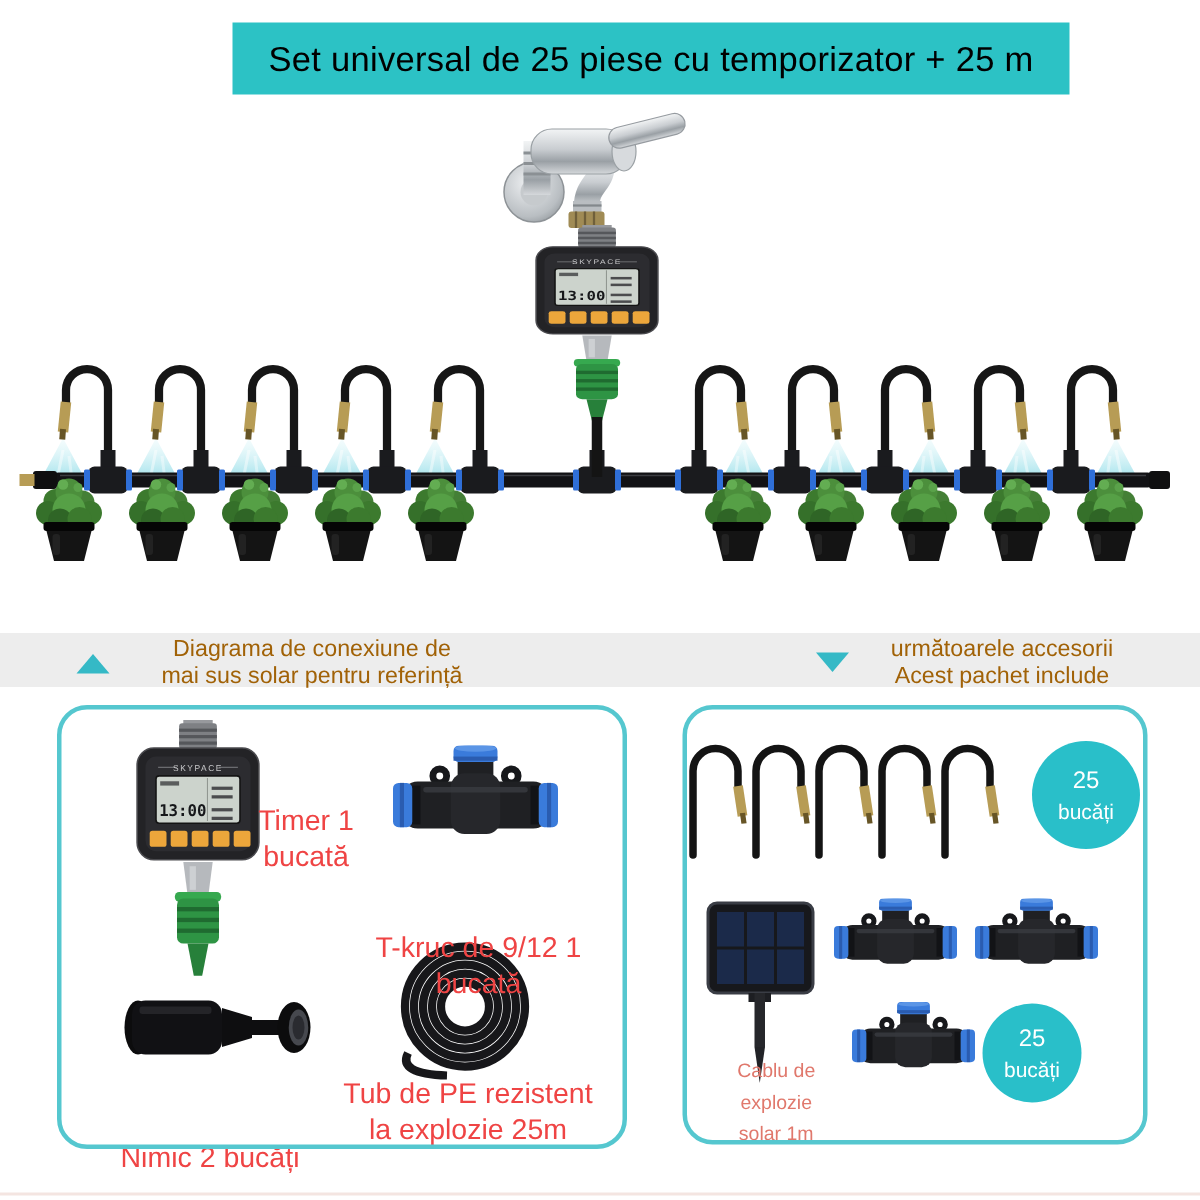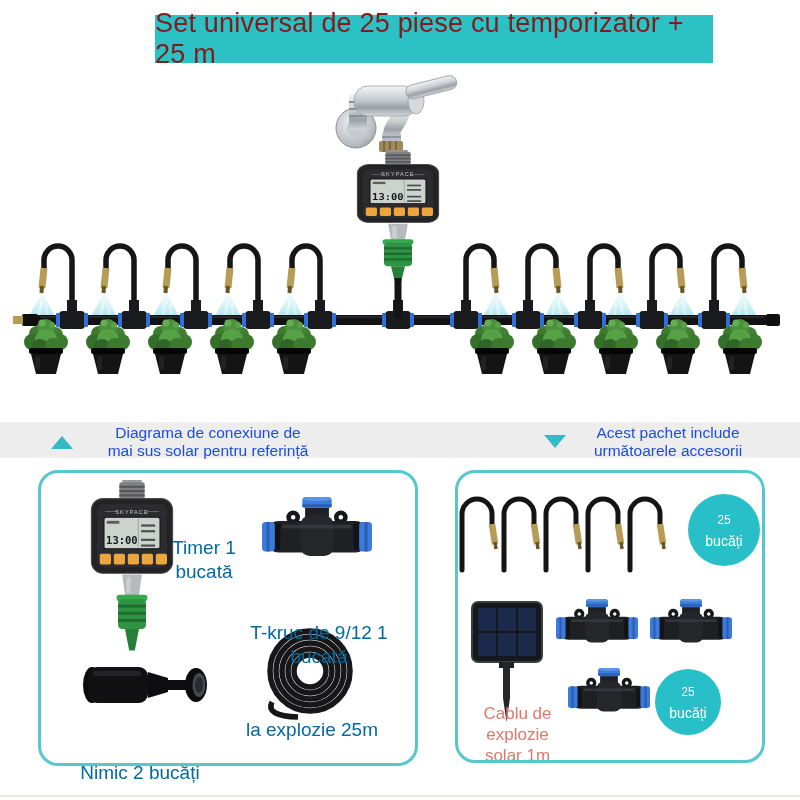--- a/index.html
+++ b/index.html
@@ -3,55 +3,55 @@
 <meta charset="utf-8">
 <style>
   html,body{margin:0;padding:0;background:#fff;}
   .page{position:relative;width:800px;height:800px;background:#fff;overflow:hidden;
         font-family:"Liberation Sans",sans-serif;}
   .abs{position:absolute;}
 
   
   .banner{left:155px;top:15px;width:558px;height:48px;background:#2cc2c5;
           display:flex;align-items:center;justify-content:center;z-index:3;}
-  .banner span{color:#7f1d1d;font-size:27px;letter-spacing:.2px;}
+  .banner span{color:#000000;font-size:23px;letter-spacing:.2px;}
 
   
   svg.art{position:absolute;left:0;top:0;width:800px;height:800px;z-index:2;pointer-events:none;}
 
   
   .band{left:0;top:422px;width:800px;height:36px;background:#ededed;z-index:1;}
   .tri-up{left:51px;top:436px;width:0;height:0;border-left:11px solid transparent;
           border-right:11px solid transparent;border-bottom:13px solid #35b9c6;z-index:3;}
   .tri-down{left:544px;top:435px;width:0;height:0;border-left:11px solid transparent;
           border-right:11px solid transparent;border-top:13px solid #35b9c6;z-index:3;}
-  .band-note{z-index:3;color:#1d4ed8;font-size:15.5px;line-height:17.5px;text-align:center;}
+  .band-note{z-index:3;color:#a16207;font-size:15.5px;line-height:17.5px;text-align:center;}
   .band-note-left{left:103px;top:424px;width:210px;}
   .band-note-right{left:561px;top:424px;width:214px;}
 
   
   .card{border:3px solid #55c7cf;border-radius:20px;background:transparent;z-index:4;}
   .card-left{left:38px;top:470px;width:374px;height:290px;}
   .card-right{left:455px;top:470px;width:304px;height:287px;}
 
   
-  .lbl{z-index:3;color:#0369a1;font-size:19px;line-height:24px;text-align:center;}
+  .lbl{z-index:3;color:#ef4444;font-size:19px;line-height:24px;text-align:center;}
   .lbl-timer{left:150px;top:536px;width:108px;}
   .lbl-tee{left:238px;top:574px;width:162px;margin-top:47px;}
   .lbl-nozzle{left:68px;top:721px;width:144px;margin-top:40px;}
   .lbl-tube{left:226px;top:718px;width:172px;}
-  .lbl-solar{left:460px;top:703px;width:115px;color:#e0786c;font-size:17px;line-height:21px;
+  .lbl-solar{left:460px;top:703px;width:115px;color:#e0786c;font-size:13px;line-height:21px;
              text-align:center;z-index:3;}
 
   
   .badge{background:#29bfc9;border-radius:50%;color:#fff;display:flex;flex-direction:column;
          align-items:center;justify-content:center;z-index:5;text-align:center;}
   .badge-top{left:688px;top:494px;width:72px;height:72px;}
   .badge-bottom{left:655px;top:669px;width:66px;height:66px;}
-  .badge .b1{font-size:12px;line-height:21px;}
+  .badge .b1{font-size:16px;line-height:21px;}
   .badge .b2{font-size:14px;line-height:20px;}
 
   .baseline{left:0;top:795px;width:800px;height:2px;background:#f4e5e1;z-index:1;}
 </style>
 </head>
 <body>
 
 <div class="page">
 
   <div class="abs banner">
@@ -59,22 +59,22 @@
   </div>
 
   <div class="abs band"></div>
   <div class="abs tri-up"></div>
   <div class="abs band-note band-note-left">
     <div>Diagrama de conexiune de</div>
     <div>mai sus solar pentru referință</div>
   </div>
   <div class="abs tri-down"></div>
   <div class="abs band-note band-note-right">
+    <div>următoarele accesorii</div>
     <div>Acest pachet include</div>
-    <div>următoarele accesorii</div>
   </div>
 
   <svg class="art" viewBox="0 0 800 800">
     <defs>
       <linearGradient id="chromeV" x1="0" y1="0" x2="0" y2="1">
         <stop offset="0" stop-color="#f2f4f5"></stop>
           <stop offset="0.45" stop-color="#c9cdd1"></stop>
         <stop offset="0.72" stop-color="#9aa0a5"></stop>
           <stop offset="1" stop-color="#d5d8db"></stop>
       </linearGradient>
@@ -312,20 +312,21 @@
     <div>bucată</div>
   </div>
   <div class="abs lbl lbl-tee">
     <div>T-kruc de 9/12 1</div>
     <div>bucată</div>
   </div>
   <div class="abs lbl lbl-nozzle">
     <div>Nimic 2 bucăți</div>
   </div>
   <div class="abs lbl lbl-tube">
+    <div>Tub de PE rezistent</div>
     <div>la explozie 25m</div>
   </div>
   <div class="abs lbl-solar">
     <div>Cablu de</div>
     <div>explozie</div>
     <div>solar 1m</div>
   </div>
 
   <div class="abs card card-left"></div>
   <div class="abs card card-right"></div>

